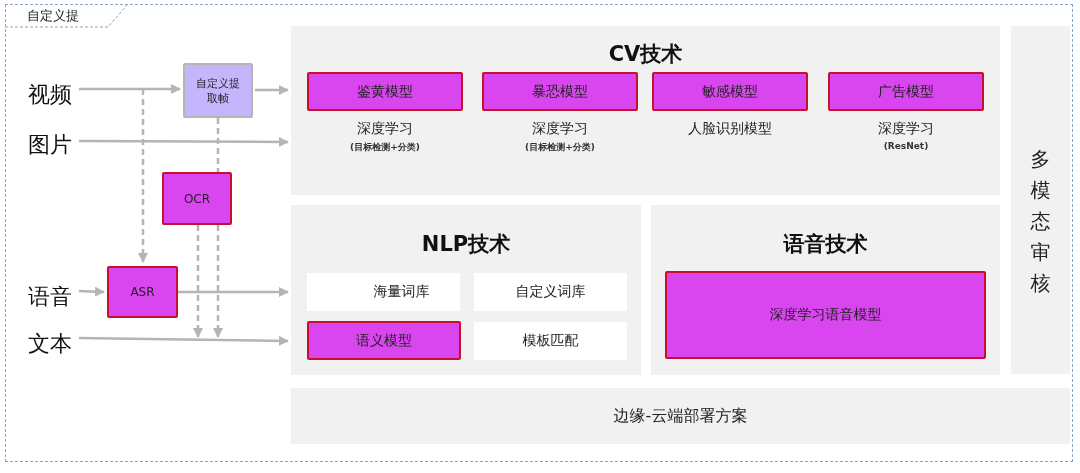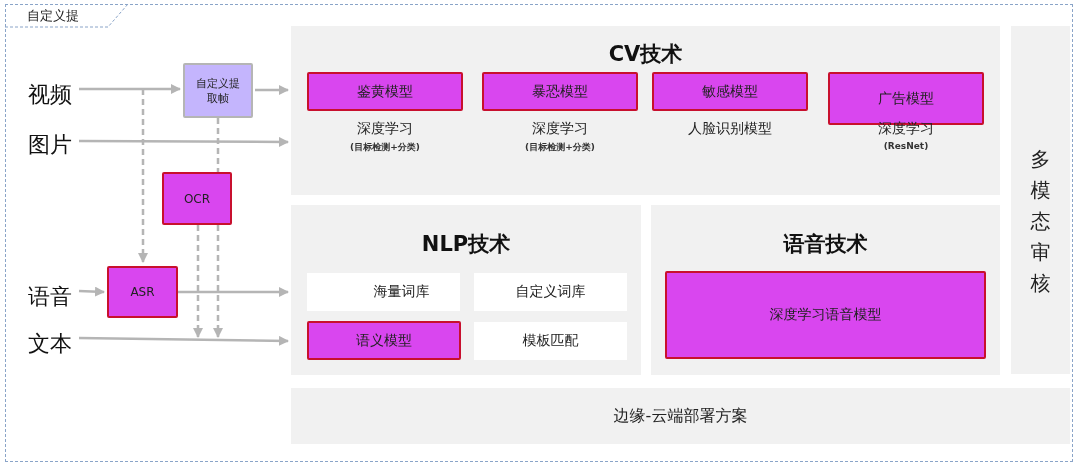--- a/index.html
+++ b/index.html
@@ -26,21 +26,21 @@
 <svg width="1080" height="473">
   <polyline points="5,27 108,27 128,4" fill="none" stroke="#8aa4c8" stroke-width="1" stroke-dasharray="3,2"></polyline>
 </svg>
 <div class="abs tab-label">自定义提</div>
 
 <div class="abs panel" style="left:291px;top:26px;width:709px;height:169px;">
   <div class="abs title" style="left:0;top:14px;width:709px;">CV技术</div>
   <div class="abs redbox" style="left:16px;top:46px;width:156px;height:39px;">鉴黄模型</div>
   <div class="abs redbox" style="left:361px;top:46px;width:156px;height:39px;">敏感模型</div>
   <div class="abs redbox" style="left:191px;top:46px;width:156px;height:39px;">暴恐模型</div>
-  <div class="abs redbox" style="left:537px;top:46px;width:156px;height:53px;">广告模型</div>
+  <div class="abs redbox" style="left:537px;top:46px;width:156px;height:39px;">广告模型</div>
 
   <div class="abs sub1" style="left:16px;top:94px;width:156px;">深度学习</div>
   <div class="abs sub2" style="left:16px;top:115px;width:156px;">(目标检测+分类)</div>
   <div class="abs sub1" style="left:191px;top:94px;width:156px;">深度学习</div>
   <div class="abs sub2" style="left:191px;top:115px;width:156px;">(目标检测+分类)</div>
   <div class="abs sub1" style="left:361px;top:94px;width:156px;">人脸识别模型</div>
   <div class="abs sub1" style="left:537px;top:94px;width:156px;">深度学习</div>
   <div class="abs sub2" style="left:537px;top:115px;width:156px;">(ResNet)</div>
 </div>
 

